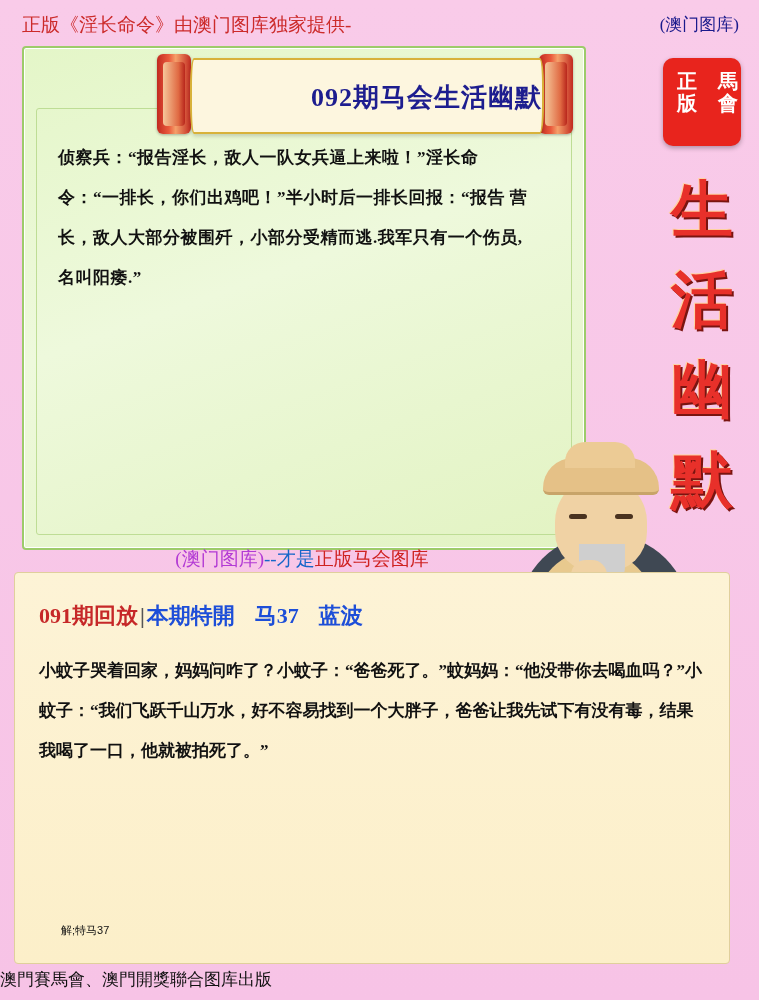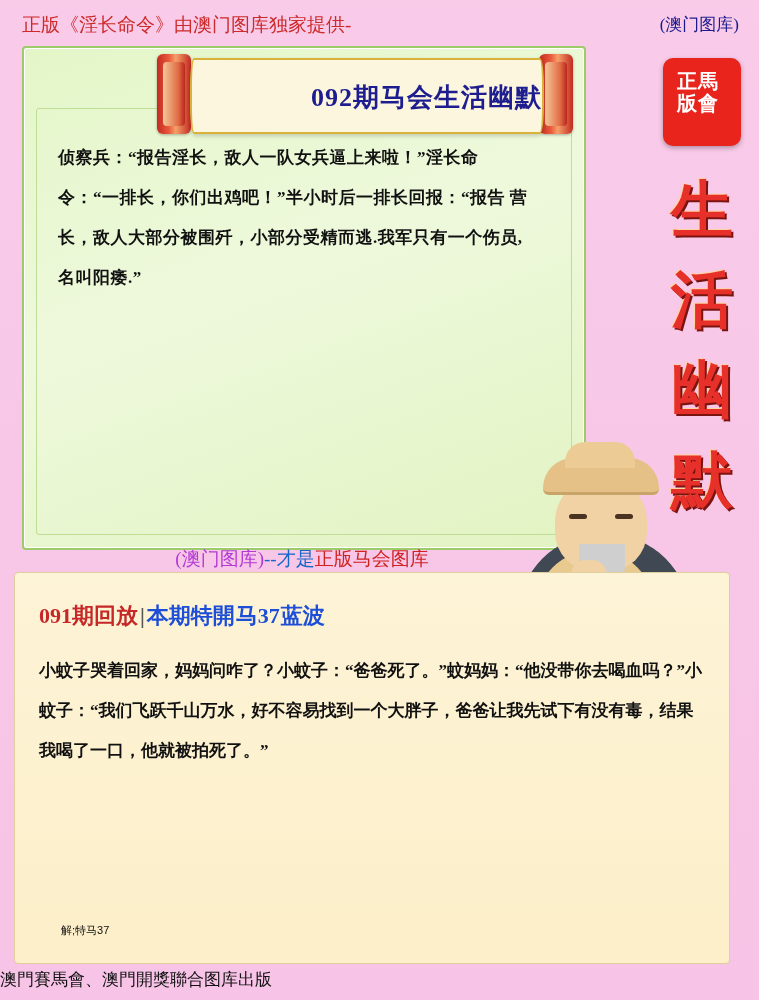--- a/index.html
+++ b/index.html
@@ -175,21 +175,21 @@
   }
   .stamp span {
     position: absolute;
     color: #ffffff;
     font-family: "Liberation Serif", serif;
     font-weight: bold;
     font-size: 20px;
     line-height: 22px;
   }
   .stamp .s1 { left: 8px; top: 12px; width: 26px; text-align: right; }
-  .stamp .s2 { left: 32px; top: 12px; width: 26px; text-align: center; }
+  .stamp .s2 { left: 52px; top: 12px; width: 26px; text-align: center; }
   
   .figure {
     position: absolute;
     right: 60px;
     bottom: 300px;
     width: 190px;
     height: 260px;
   }
   .fig-body {
     position: absolute;
@@ -290,21 +290,21 @@
     left: 24px;
     top: 28px;
     font-size: 22px;
     font-family: "Liberation Serif", serif;
     font-weight: bold;
     white-space: nowrap;
   }
   .ch-a { color: #c62828; }
   .ch-bar { color: #555555; margin: 0 2px; }
   .ch-b { color: #1d4ed8; text-align: right; }
-  .ch-c { color: #1d4ed8; margin-left: 1px; }
+  .ch-c { color: #1d4ed8; margin-left: 20px; }
   .cream-body {
     position: absolute;
     left: 24px;
     top: 78px;
     width: 668px;
     font-size: 17px;
     line-height: 40px;
     color: #111111;
     font-family: "Liberation Serif", serif;
     font-weight: bold;

